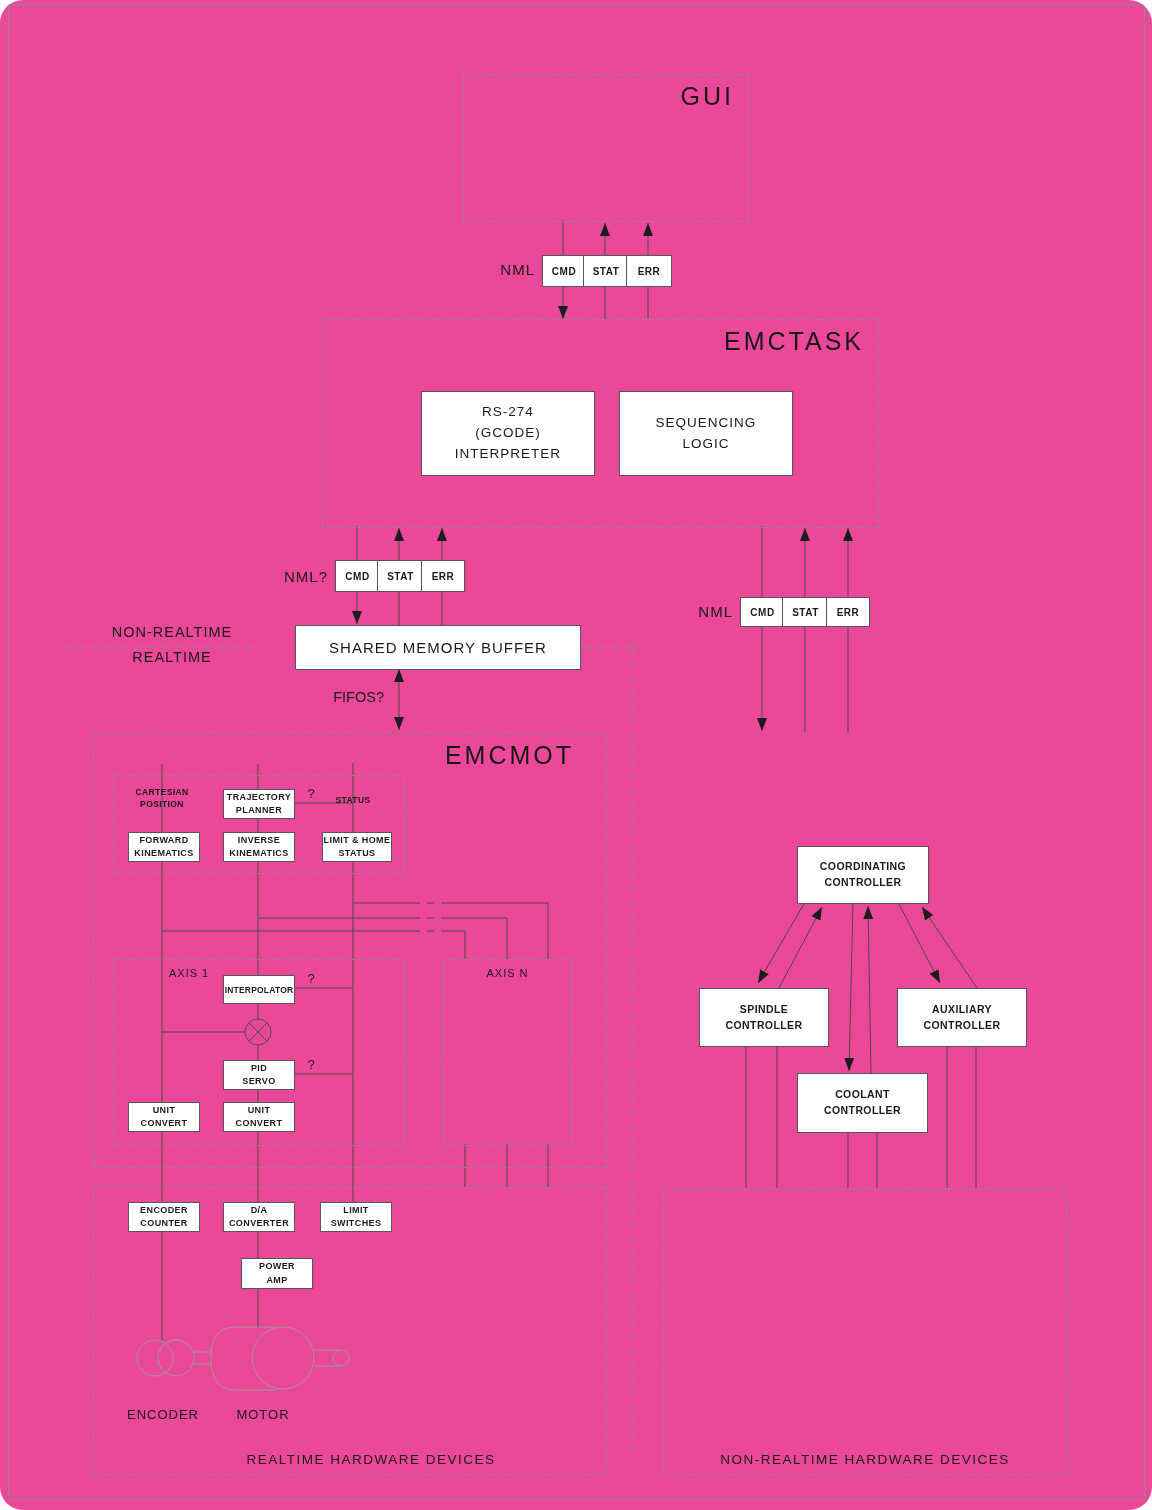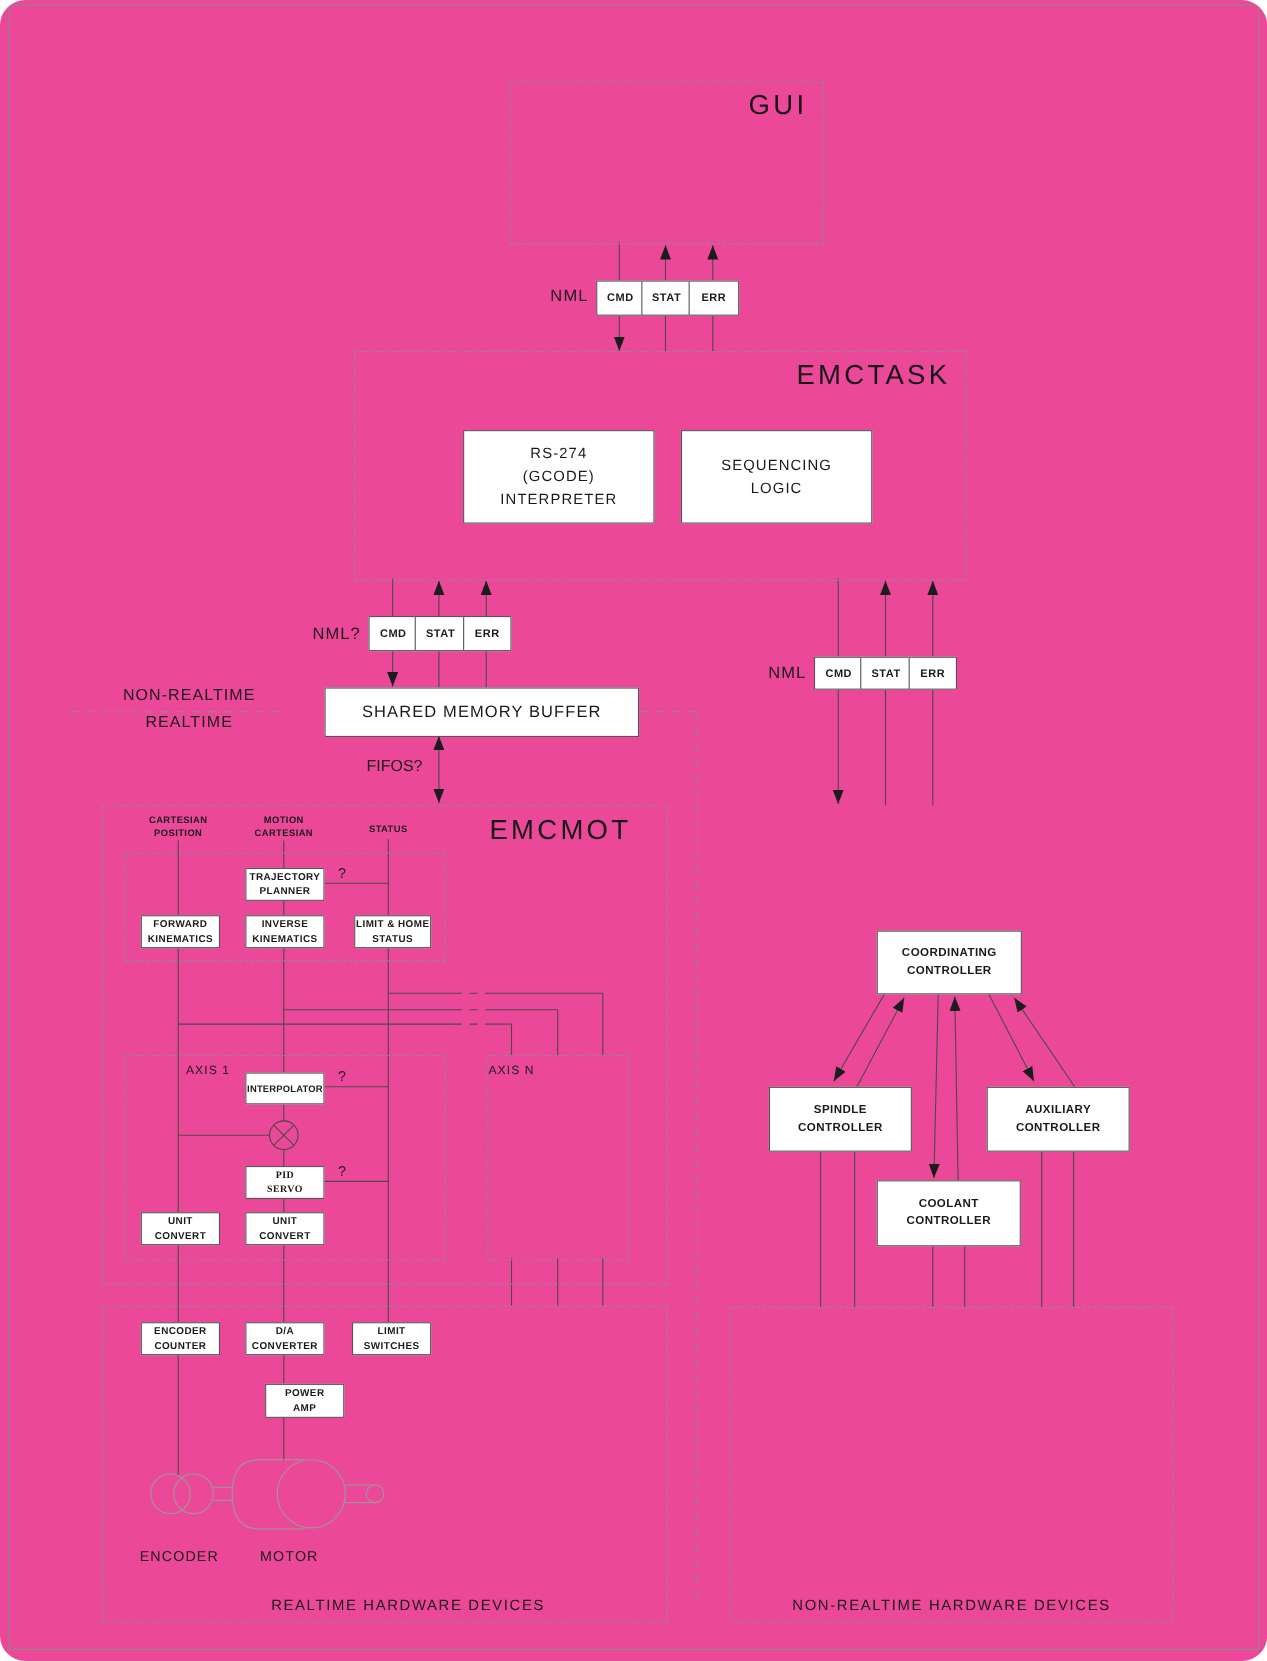--- a/index.html
+++ b/index.html
@@ -15,21 +15,21 @@
             text-align:center;white-space:pre-line;}
   .lbl{white-space:pre-line;text-align:center;}
   .title{font-size:25px;letter-spacing:3px;color:#161616;}
   .boxtitle-tr{position:absolute;top:7px;right:14px;}
   .smalltext{font-size:9px;font-weight:bold;letter-spacing:.4px;line-height:1.45;}
   .midtext{font-size:10.5px;font-weight:bold;letter-spacing:.4px;line-height:1.5;}
   .bigboxtext{font-size:13.5px;letter-spacing:1px;line-height:1.55;}
   .nml-lbl{font-size:15px;letter-spacing:1px;}
   .cell{border:1px solid #555;background:#fff;display:flex;align-items:center;justify-content:center;
         font-size:10px;font-weight:bold;letter-spacing:.5px;}
-  .coltext{font-size:8.5px;font-weight:bold;letter-spacing:.4px;line-height:1.4;}
+  .coltext{font-size:8.5px;font-weight:bold;letter-spacing:.4px;line-height:1.4;margin-top:47px;}
   .axislbl{font-size:11px;letter-spacing:1px;}
   .devlbl{font-size:13px;letter-spacing:1px;}
   .qmark{font-size:13px;}
   .hwtitle{font-size:13.5px;letter-spacing:1.5px;}
 </style>
 </head>
 <body>
 
 <div id="stage">
 
@@ -211,30 +211,30 @@
   <div class="abs solidbox smalltext" style="left:223px;top:832px;width:70px;height:28px;">INVERSE
 KINEMATICS</div>
   <div class="abs solidbox smalltext" style="left:322px;top:832px;width:68px;height:28px;">LIMIT &amp; HOME
 STATUS</div>
 
   <div class="abs dashedbox" style="left:113px;top:959px;width:290px;height:185px;">
     <div class="axislbl" style="position:absolute;left:55px;top:7px;">AXIS 1</div>
   </div>
   <div class="abs solidbox" style="left:223px;top:975px;width:70px;height:27px;font-size:8.5px;font-weight:bold;letter-spacing:.2px;">INTERPOLATOR</div>
   <div class="abs lbl qmark" style="left:304px;top:971px;width:14px;">?</div>
-  <div class="abs solidbox smalltext" style="left:223px;top:1060px;width:70px;height:28px;font-family:Liberation Serif, serif;">PID
+  <div class="abs solidbox smalltext" style="left:223px;top:1060px;width:70px;height:28px;">PID
 SERVO</div>
   <div class="abs lbl qmark" style="left:304px;top:1057px;width:14px;">?</div>
   <div class="abs solidbox smalltext" style="left:128px;top:1102px;width:70px;height:28px;">UNIT
 CONVERT</div>
   <div class="abs solidbox smalltext" style="left:223px;top:1102px;width:70px;height:28px;">UNIT
 CONVERT</div>
 
   <div class="abs dashedbox" style="left:443px;top:959px;width:127px;height:185px;">
-    <div class="axislbl" style="position:absolute;left:0;right:0;top:7px;">AXIS N</div>
+    <div class="axislbl" style="position:absolute;left:0;right:0;top:7px;text-align:center;">AXIS N</div>
   </div>
 
   <div class="abs solidbox midtext" style="left:797px;top:846px;width:130px;height:56px;">COORDINATING
 CONTROLLER</div>
   <div class="abs solidbox midtext" style="left:699px;top:988px;width:128px;height:57px;">SPINDLE
 CONTROLLER</div>
   <div class="abs solidbox midtext" style="left:897px;top:988px;width:128px;height:57px;">AUXILIARY
 CONTROLLER</div>
   <div class="abs solidbox midtext" style="left:797px;top:1073px;width:129px;height:58px;">COOLANT
 CONTROLLER</div>

